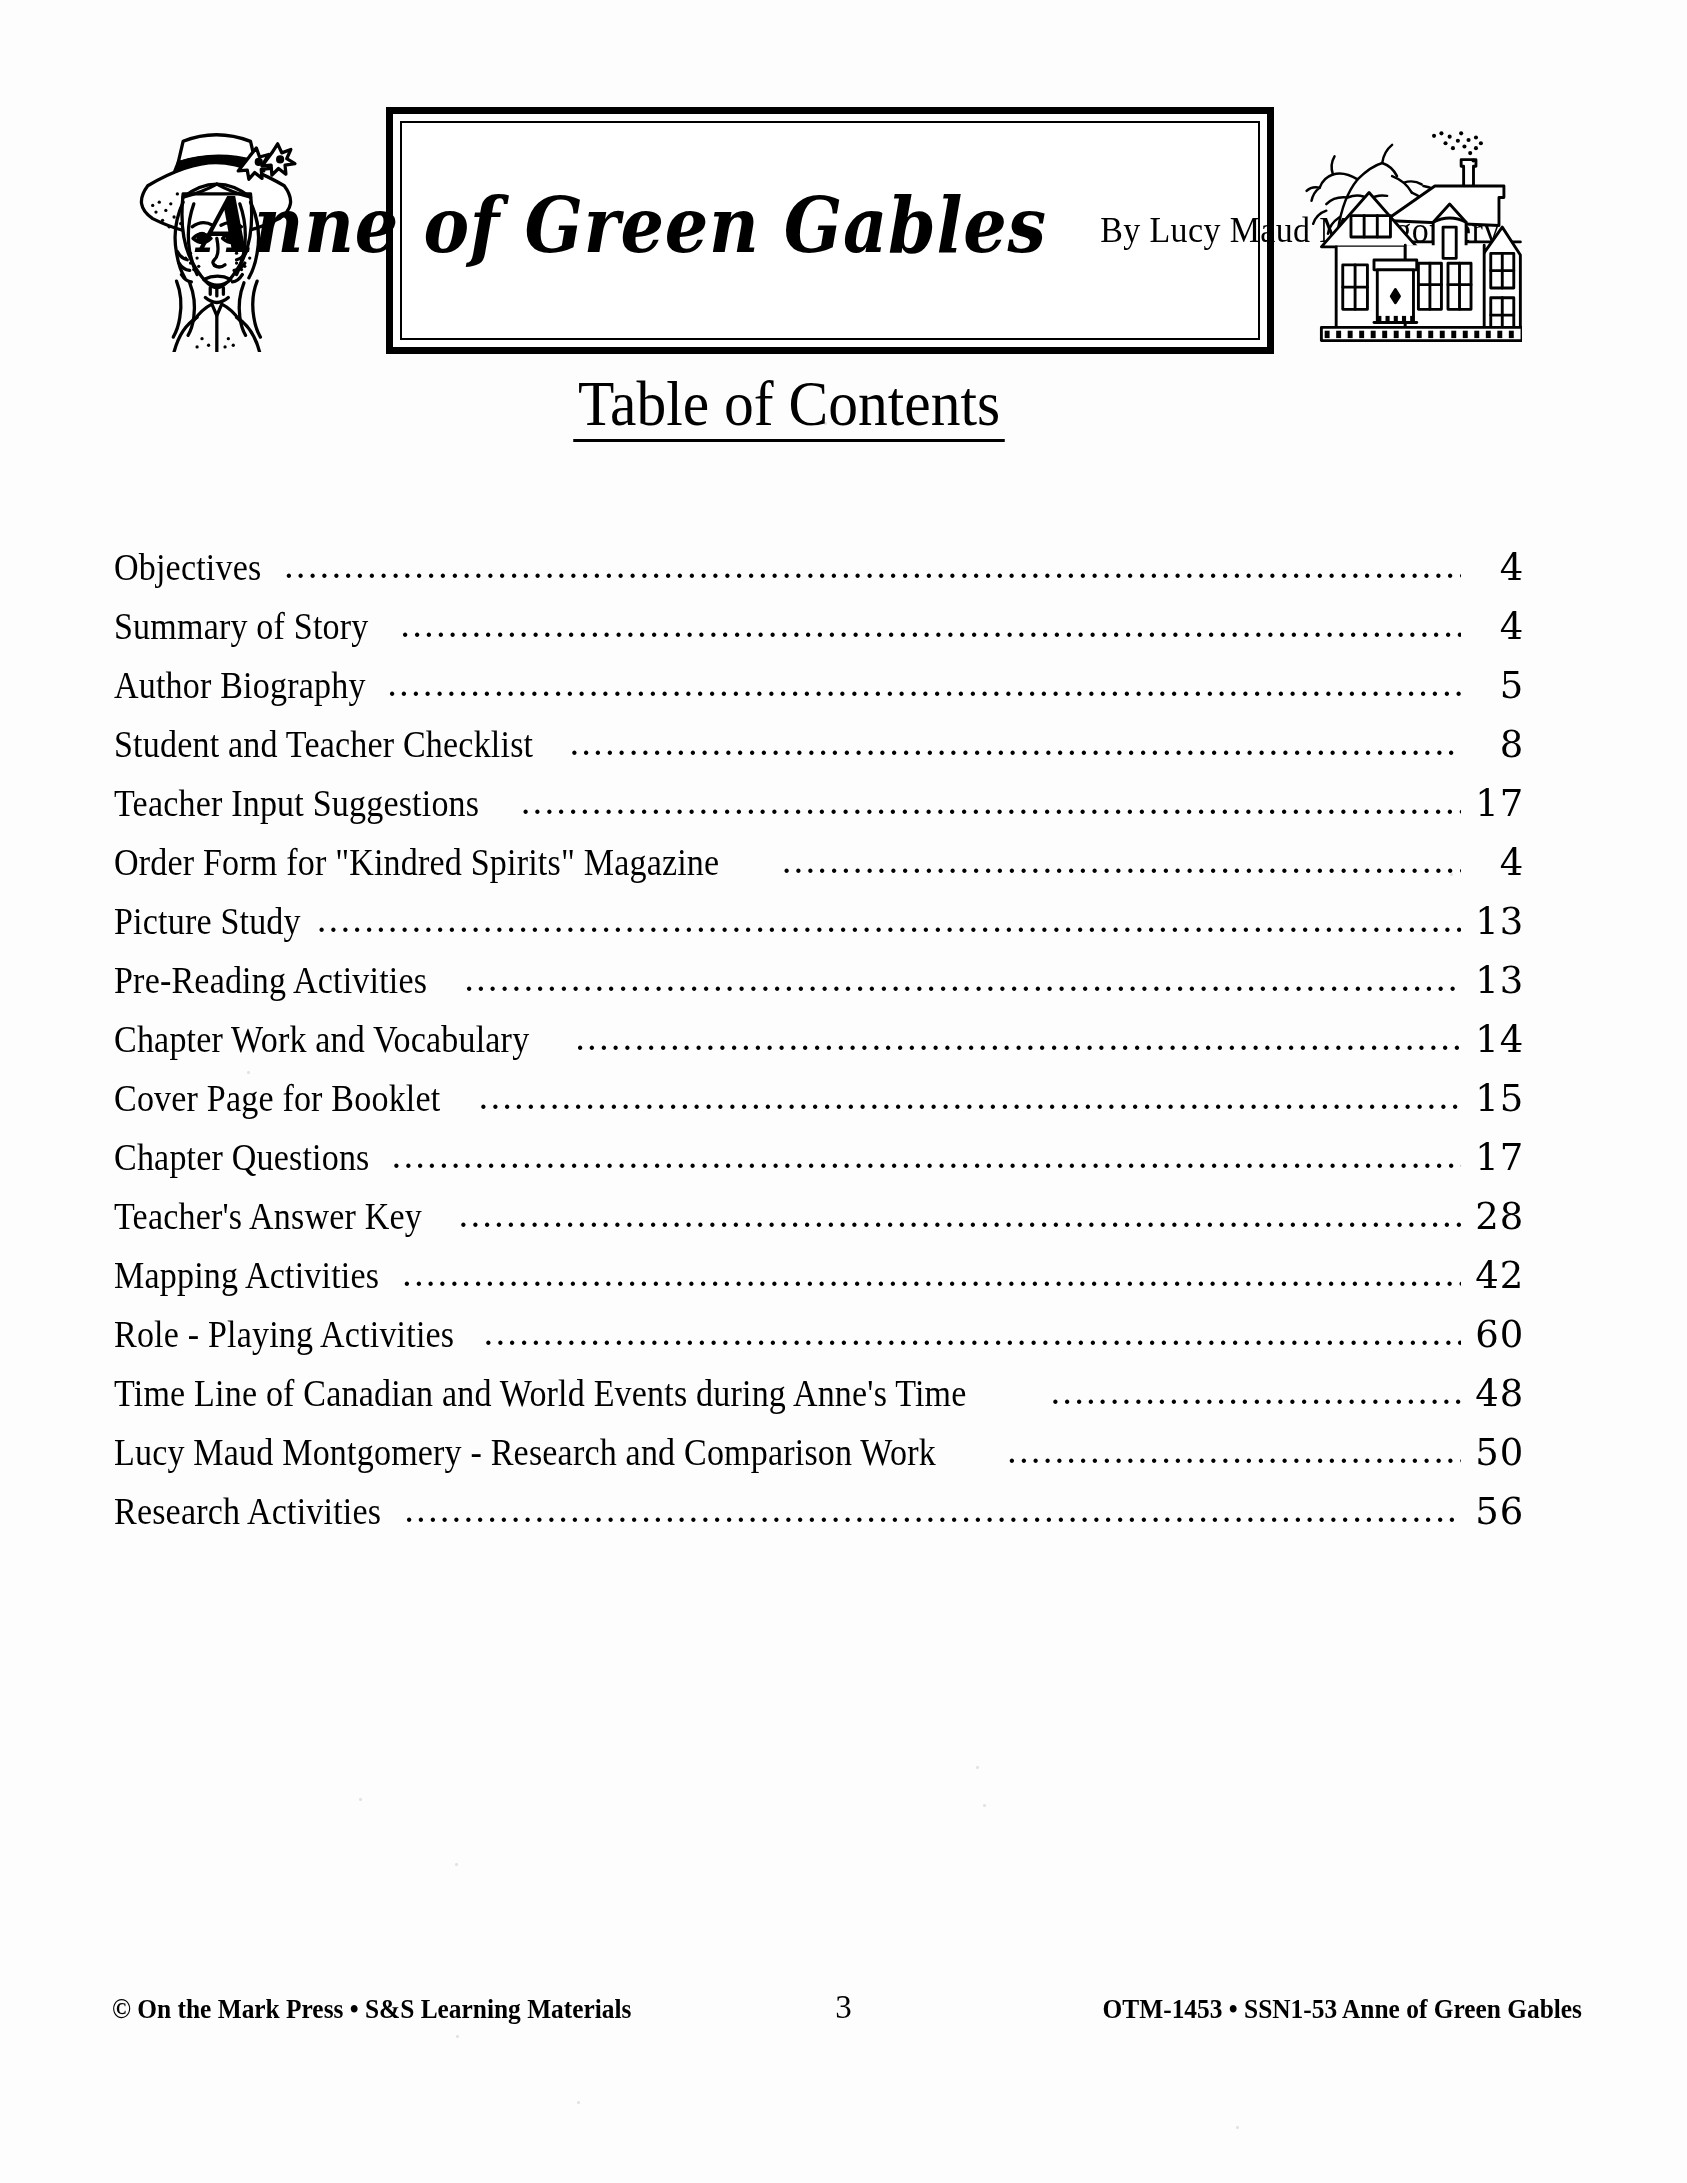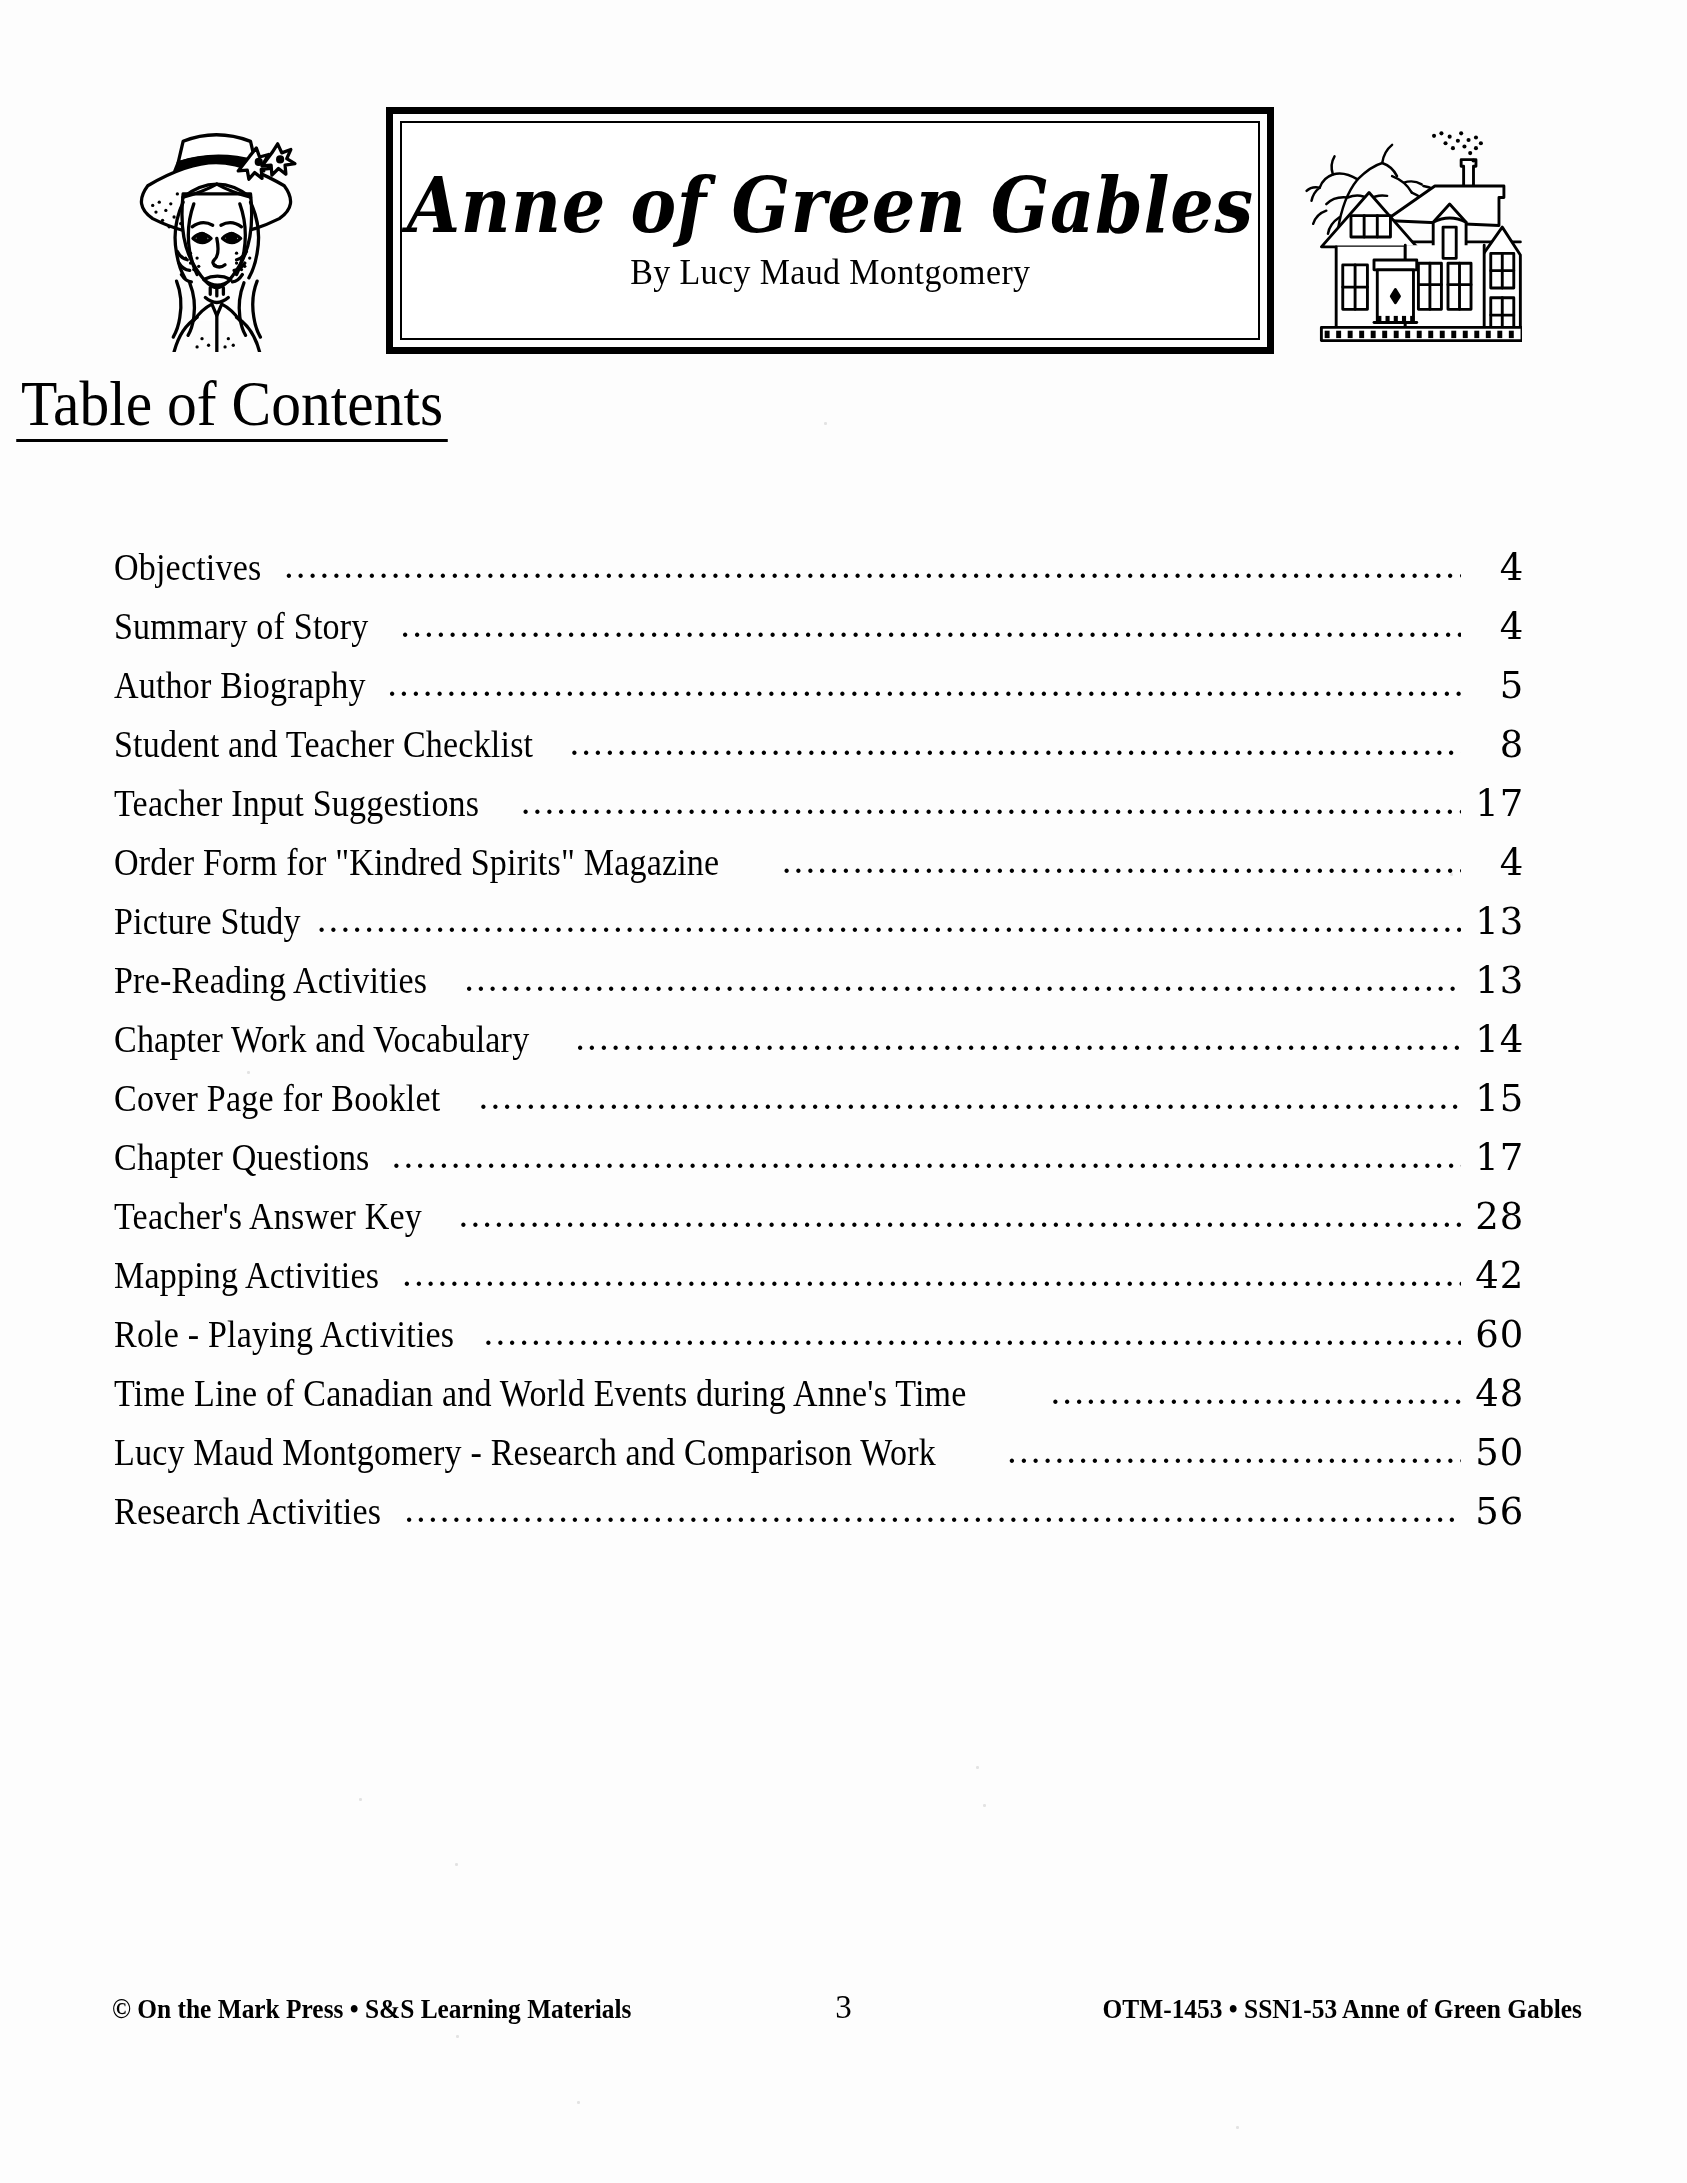--- a/index.html
+++ b/index.html
@@ -71,21 +71,20 @@
     border: 7.4px solid #000000;
     background: #ffffff;
     box-sizing: border-box;
   }
   #title-box-inner {
     position: absolute;
     inset: 6.6px;
     border: 2.5px solid #000000;
     box-sizing: border-box;
     display: flex;
-    flex-direction: column;
     align-items: center;
     justify-content: center;
   }
 
   #book-title {
     font-family: "DejaVu Serif", "Liberation Serif", serif;
     font-style: italic;
     font-weight: 700;
     font-size: 76px;
     letter-spacing: 0.8px;
@@ -102,20 +101,21 @@
     white-space: nowrap;
     transform: scaleX(0.97);
   }
 
   
   #toc-heading {
     position: absolute;
     left: 0;
     top: 372px;
     width: 1578px;
+    text-align: center;
     font-family: "Liberation Serif", "DejaVu Serif", serif;
     font-size: 64px;
     line-height: 1.0;
   }
   #toc-heading span {
     display: inline-block;
     border-bottom: 3.3px solid #000;
     padding: 0 5px 3.3px 5px;
     transform: scaleX(0.93);
   }

